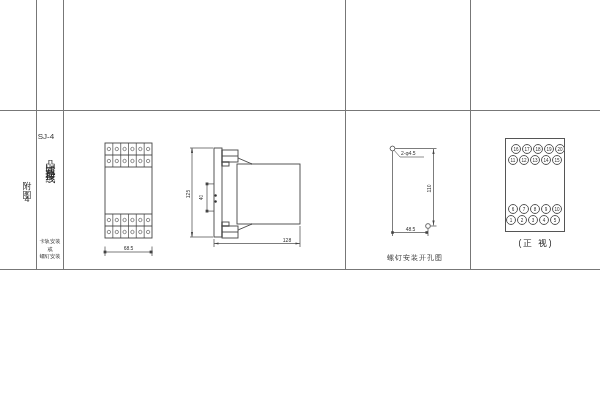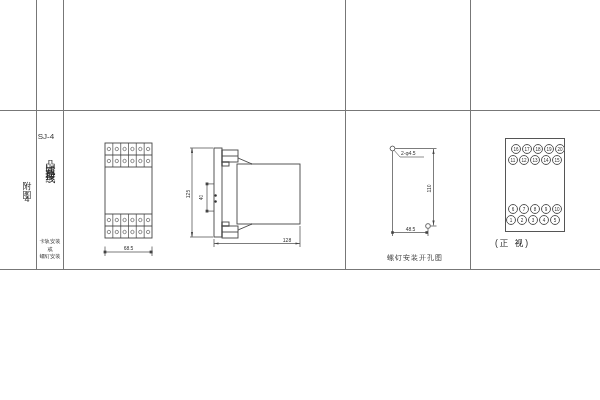--- a/index.html
+++ b/index.html
@@ -16,21 +16,21 @@
   }
   .model{left:36px;top:132px;width:20px;text-align:center;font-size:8px;color:#333;}
   .vtitle{
     left:43px;top:152px;writing-mode:vertical-lr;text-orientation:upright;
     font-size:10px;letter-spacing:2.5px;color:#222;
   }
   .mount{left:36px;top:238px;width:28px;text-align:center;font-size:5.2px;line-height:7.5px;color:#333;}
   .mount span{display:block;}
   .drill-caption{left:374px;top:253px;width:82px;text-align:center;font-size:7px;letter-spacing:1px;color:#333;}
   .panel-rect{left:505px;top:138px;width:60px;height:94px;border:1px solid #555;box-sizing:border-box;}
-  .panel-caption{left:495px;top:238px;width:82px;text-align:left;font-size:8.5px;letter-spacing:2px;color:#222;}
+  .panel-caption{left:495px;top:238px;width:82px;text-align:center;font-size:8.5px;letter-spacing:2px;color:#222;}
   .trow{display:flex;gap:1px;}
   .trow .t{
     width:10px;height:10px;border:0.8px solid #555;border-radius:50%;
     box-sizing:border-box;display:flex;align-items:center;justify-content:center;
     font-size:4.6px;color:#333;background:#fff;
   }
   .rowA{left:511px;top:144px;}
   .rowB{left:508px;top:155px;}
   .rowC{left:508px;top:204px;}
   .rowD{left:506px;top:215px;}

